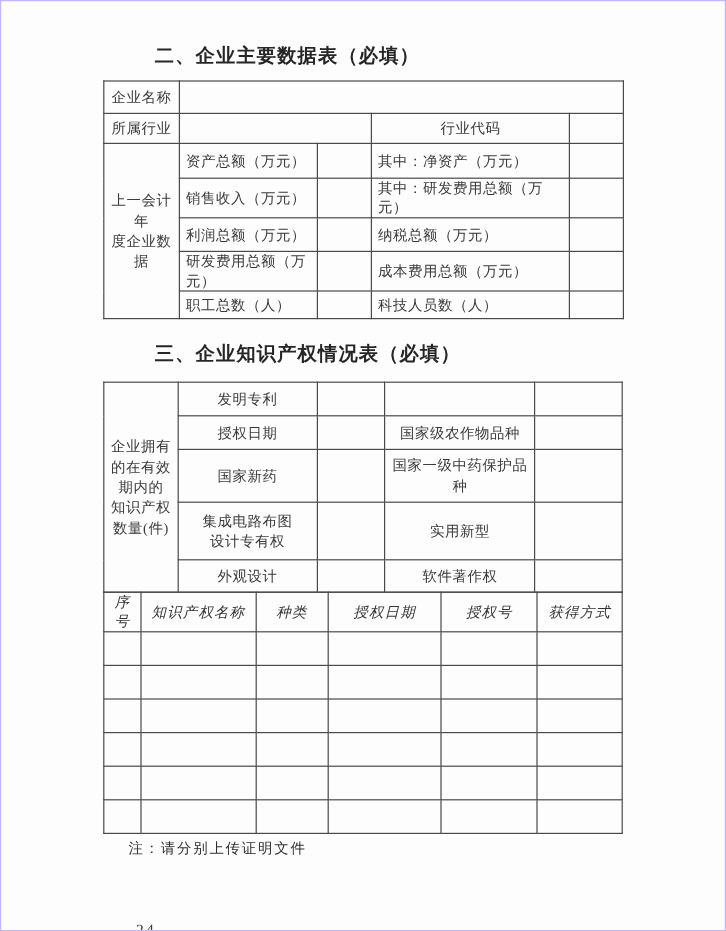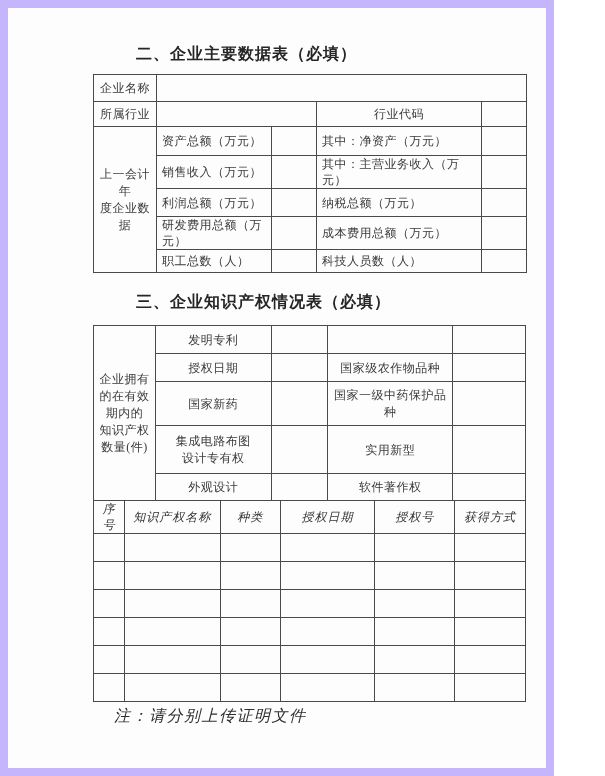--- a/index.html
+++ b/index.html
@@ -1,18 +1,18 @@
 <!DOCTYPE html>
 <html><head>
 <meta charset="utf-8">
 <style>
   html,body{margin:0;padding:0;background:#ffffff;}
   .page{
-    position:relative;width:554px;height:776px;box-sizing:border-box;
-    background:#fdfdfd;border:8px solid #c4b5fd;
+    position:relative;width:605px;height:776px;box-sizing:border-box;
+    background:#fdfdfd;border:1px solid #c4b5fd;
     font-family:"Liberation Serif","DejaVu Serif",serif;color:#3a3a3a;
     overflow:hidden;
   }
   .title{
     position:absolute;
     font-family:"Liberation Sans","DejaVu Sans",sans-serif;
     font-weight:700;font-size:16px;color:#262626;letter-spacing:1px;white-space:nowrap;
   }
   #t1-title{left:128px;top:36px;}
   #t2-title{left:128px;top:284px;}
@@ -25,22 +25,22 @@
   .l{text-align:left;}
   .pre{white-space:pre-line;line-height:17px;}
   #table1{position:absolute;left:85px;top:66px;width:433px;}
   #table2wrap{position:absolute;left:85px;top:317px;width:433px;}
   #table2b{margin-top:-1px;}
   .hdr td{
     text-align:center;font-style:italic;color:#333;
     letter-spacing:1px;
   }
   #note{
-    position:absolute;left:106px;top:698px;font-size:16px;
-    font-style:italic;color:#2f2f2f;letter-spacing:1.5px;white-space:nowrap;
+    position:absolute;left:106px;top:698px;font-size:12px;
+    color:#2f2f2f;letter-spacing:1.5px;white-space:nowrap;
   }
   #pagenum{
     position:absolute;left:92px;top:766px;font-size:13px;color:#3a3a3a;letter-spacing:2px;
   }
 </style>
 </head>
 <body>
 
 <div class="page">
 
@@ -69,21 +69,21 @@
       <td class="c pre" rowspan="5">上一会计年
 度企业数据</td>
       <td class="l">资产总额（万元）</td>
       <td></td>
       <td class="l">其中：净资产（万元）</td>
       <td></td>
     </tr>
     <tr style="height:28px">
       <td class="l">销售收入（万元）</td>
       <td></td>
-      <td class="l">其中：主营业务收入（万元）</td>
+      <td class="l">其中：研发费用总额（万元）</td>
       <td></td>
     </tr>
     <tr style="height:28px">
       <td class="l">利润总额（万元）</td>
       <td></td>
       <td class="l">纳税总额（万元）</td>
       <td></td>
     </tr>
     <tr style="height:24px">
       <td class="l">研发费用总额（万元）</td>

